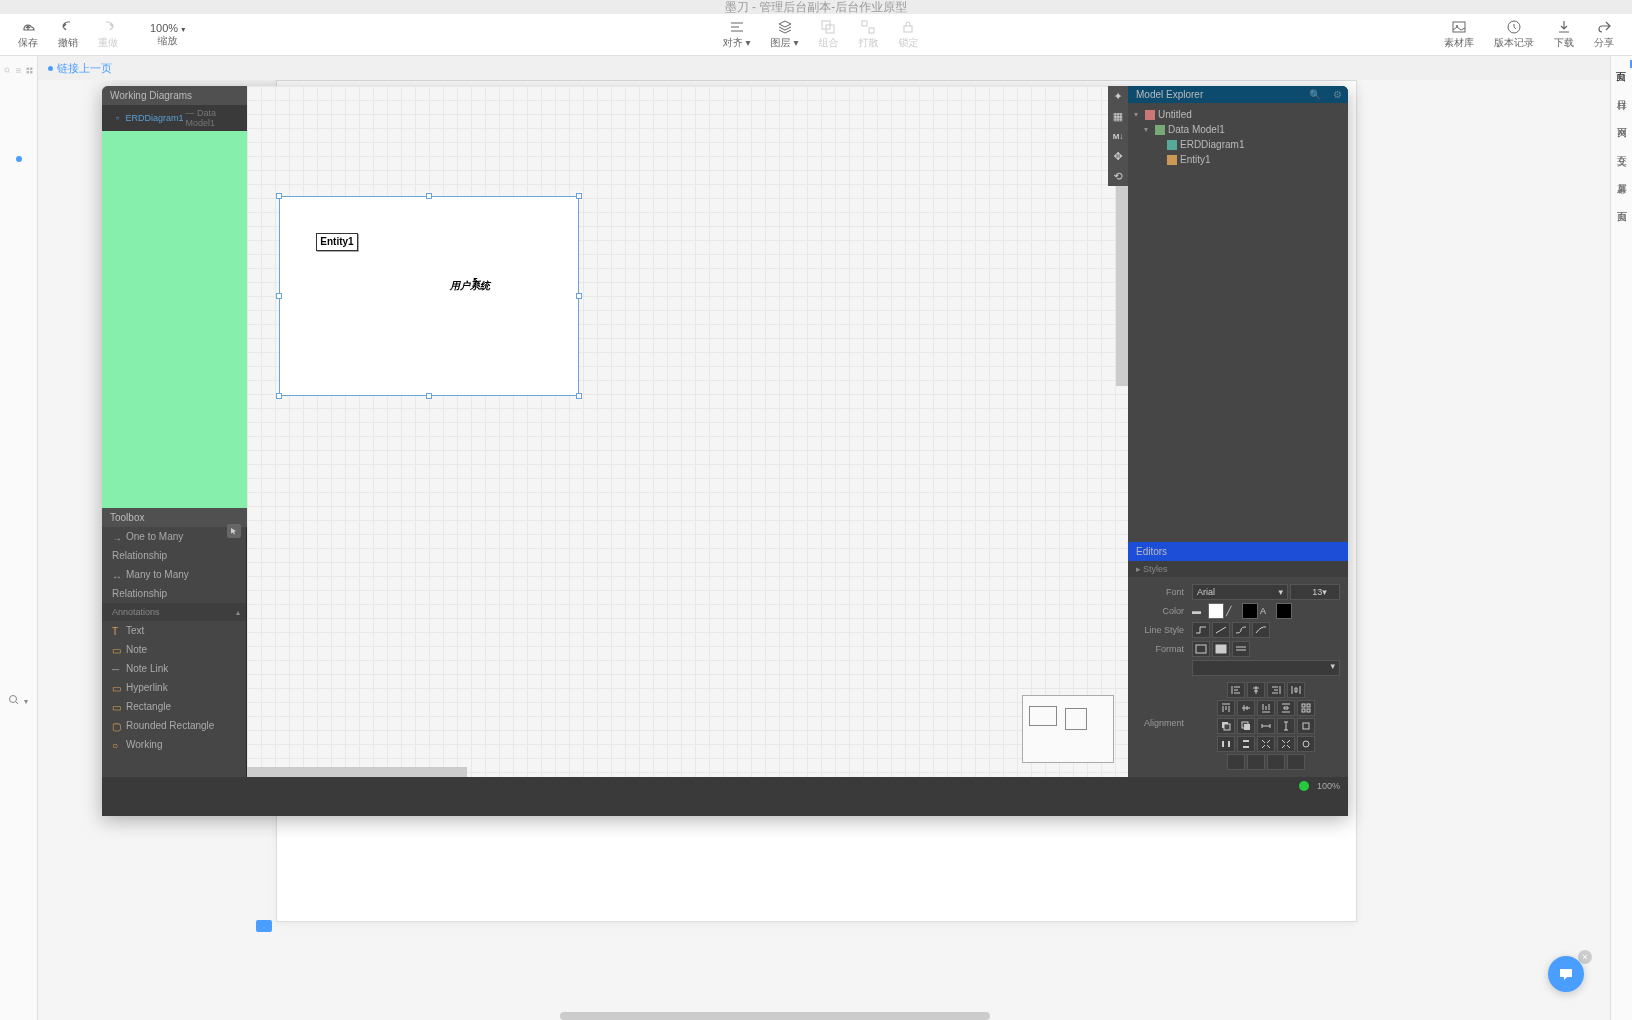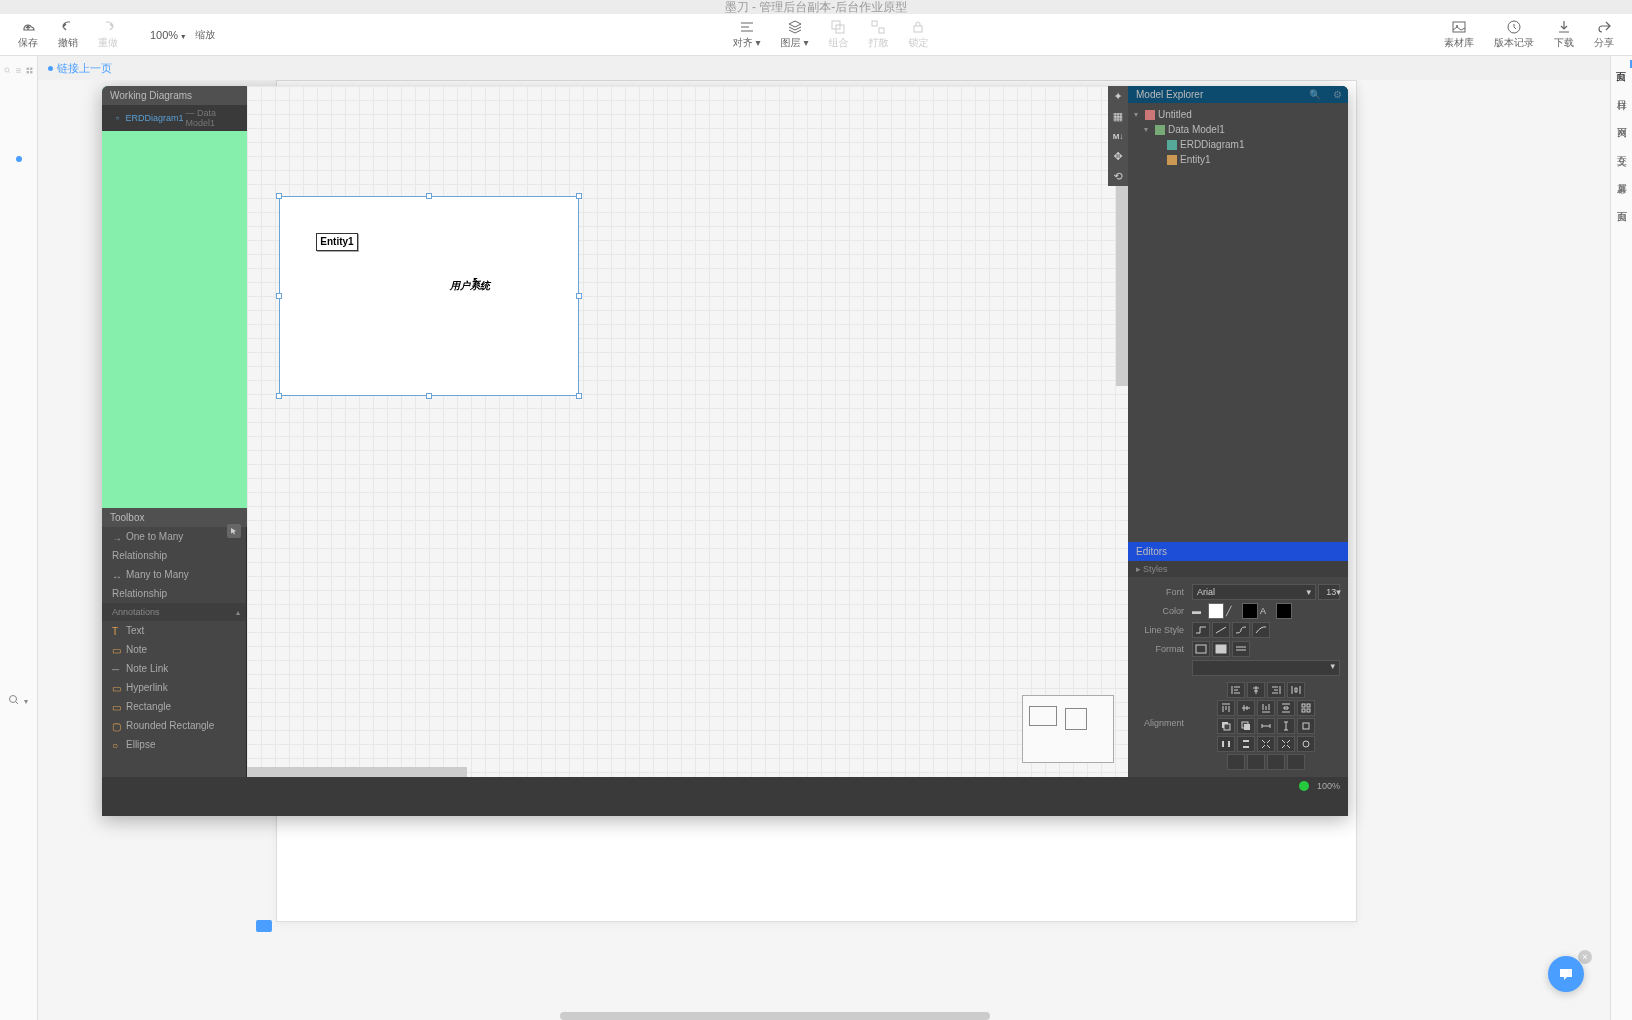--- a/index.html
+++ b/index.html
@@ -100,21 +100,21 @@
 .su-tree-item .ticon { width: 10px; height: 10px; display: inline-block; }
 .su-tree-item.d1 { padding-left: 10px; } .su-tree-item.d2 { padding-left: 22px; }
 
 .su-editors-header { padding: 4px 8px; background: #1d4ed8; margin-top: auto; }
 .su-styles-header { padding: 3px 8px; background: #3e3e3e; font-size: 9px; color: #888; }
 .su-editor-panel { padding: 4px 8px; }
 .su-editor-row { display: flex; align-items: center; margin: 3px 0; font-size: 9px; }
 .su-editor-label { width: 56px; text-align: right; padding-right: 8px; color: #999; }
 .su-editor-ctrl { flex: 1; display: flex; gap: 2px; align-items: center; }
 .su-font-select { flex: 1; height: 16px; background: #3a3a3a; border: 1px solid #555; color: #ccc; font-size: 9px; padding: 0 4px; display: flex; align-items: center; justify-content: space-between; }
-.su-size-select { width: 22px; height: 16px; background: #3a3a3a; border: 1px solid #555; color: #ccc; font-size: 9px; display: flex; align-items: center; justify-content: center; padding-left: 9px; }
+.su-size-select { width: 50px; height: 16px; background: #3a3a3a; border: 1px solid #555; color: #ccc; font-size: 9px; display: flex; align-items: center; justify-content: center; padding-left: 9px; }
 .su-color-swatch { width: 16px; height: 16px; border: 1px solid #666; }
 .su-color-swatch.white { background: #fff; }
 .su-color-swatch.black { background: #000; }
 .su-line-icon { width: 18px; height: 16px; background: #3a3a3a; border: 1px solid #555; display: flex; align-items: center; justify-content: center; }
 .su-line-icon svg { width: 12px; height: 10px; stroke: #ccc; fill: none; }
 .su-format-select { flex: 1; height: 16px; background: #3a3a3a; border: 1px solid #555; color: #ccc; font-size: 9px; padding: 0 4px; }
 .su-align-grid { display: grid; grid-template-columns: repeat(5, 18px); gap: 2px; }
 .su-align-btn { width: 18px; height: 16px; background: #3a3a3a; border: 1px solid #555; cursor: pointer; display: flex; align-items: center; justify-content: center; }
 .su-align-btn svg { width: 10px; height: 10px; fill: #ccc; }
 
@@ -153,21 +153,21 @@
     <span class="label">撤销</span>
   </div>
   <div class="tool-btn disabled">
     <span class="icon">
         <svg viewBox="0 0 16 16">
           <path d="M13 8a5 5 0 00-5-5H6M13 8l-3-3M13 8l-3 3" stroke="#ccc" fill="none" stroke-width="1.2"></path>
         </svg>
       </span>
     <span class="label">重做</span>
   </div>
-  <div style="display:flex;flex-direction:row;align-items:center;padding:0 12px">
+  <div style="display:flex;flex-direction:column;align-items:center;padding:0 12px">
     <div class="zoom-display"><span>100%</span> <span style="font-size:8px">▾</span></div>
     <div style="font-size:10px;color:#666">缩放</div>
   </div>
   <div class="toolbar-spacer"></div>
   <div class="tool-btn">
     <span class="icon">
         <svg viewBox="0 0 16 16">
           <path d="M2 4h12M2 8h8M2 12h12" stroke="#666" stroke-width="1.2"></path>
         </svg>
       </span>
@@ -381,21 +381,21 @@
           <div class="su-toolbox-item">
               <span class="tb-icon" style="color:#e0a050">▭</span>
               <span>Rectangle</span>
             </div>
           <div class="su-toolbox-item">
               <span class="tb-icon" style="color:#e0a050">▢</span>
               <span>Rounded Rectangle</span>
             </div>
           <div class="su-toolbox-item">
               <span class="tb-icon" style="color:#e0a050">○</span>
-              <span>Ellipse</span>
+              <span>Working</span>
             </div>
         </div>
       </div>
 
       <div class="su-canvas">
         <div class="su-canvas-scroll-v"></div>
         <div class="su-canvas-scroll-h"></div>
 
         <div class="su-right-tools">
           <div class="su-right-tool-icon">✦</div>

